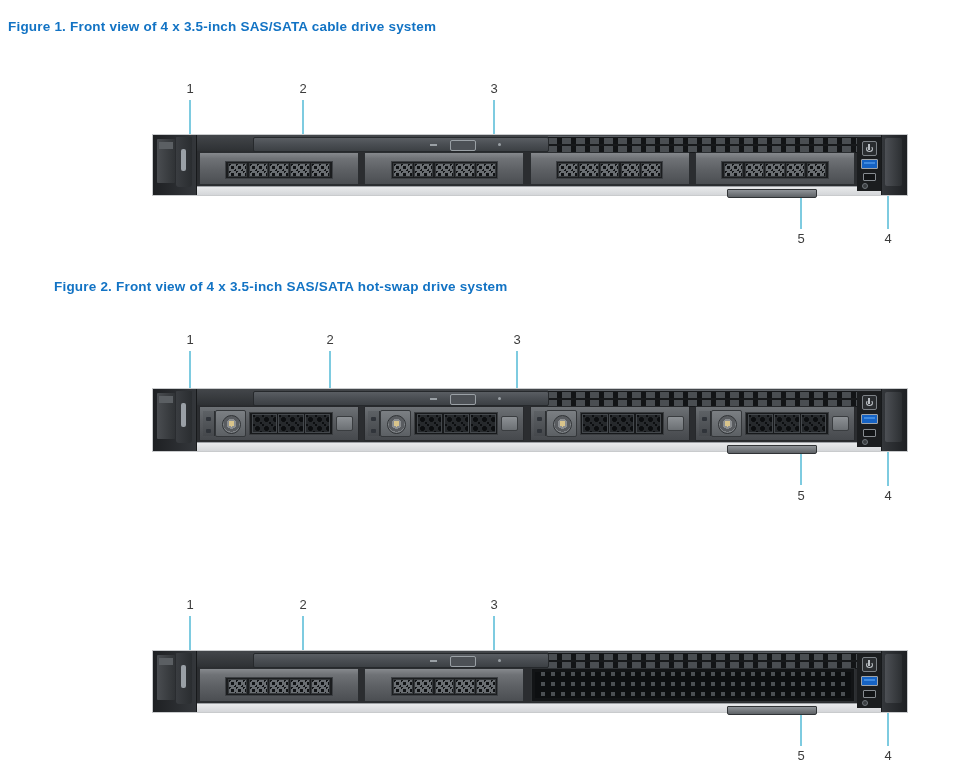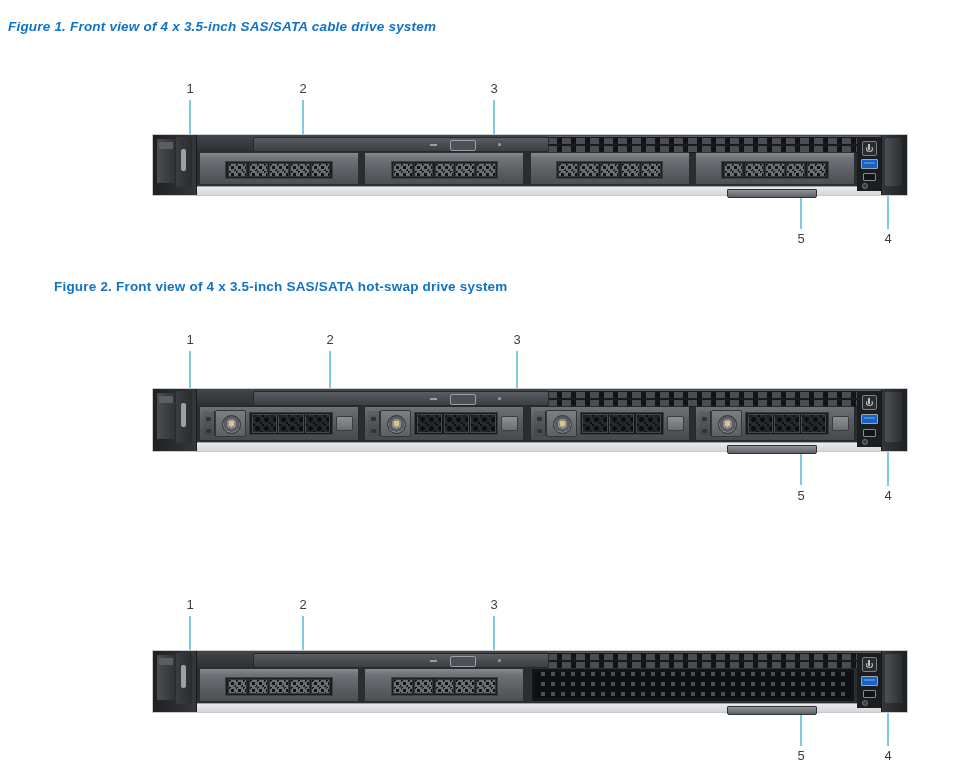--- a/index.html
+++ b/index.html
@@ -288,21 +288,21 @@
     border:1px solid #303336;
     border-radius:1px 1px 2px 2px;
     box-sizing:border-box;
   }
 </style>
 </head>
 <body>
 
 <div class="page">
 
-  <div class="caption" style="top:19px;font-style:italic;">Figure 1. Front view of 4 x 3.5-inch SAS/SATA cable drive system</div>
+  <div class="caption" style="top:19px;">Figure 1. Front view of 4 x 3.5-inch SAS/SATA cable drive system</div>
 
   <div class="figure">
 
     <div class="callout-num" style="left:190px;top:82px;">1</div>
     <div class="leader" style="left:190px;top:100px;height:38px;"></div>
 
     <div class="callout-num" style="left:303px;top:82px;">2</div>
     <div class="leader" style="left:303px;top:100px;height:42px;"></div>
 
     <div class="callout-num" style="left:494px;top:82px;">3</div>

